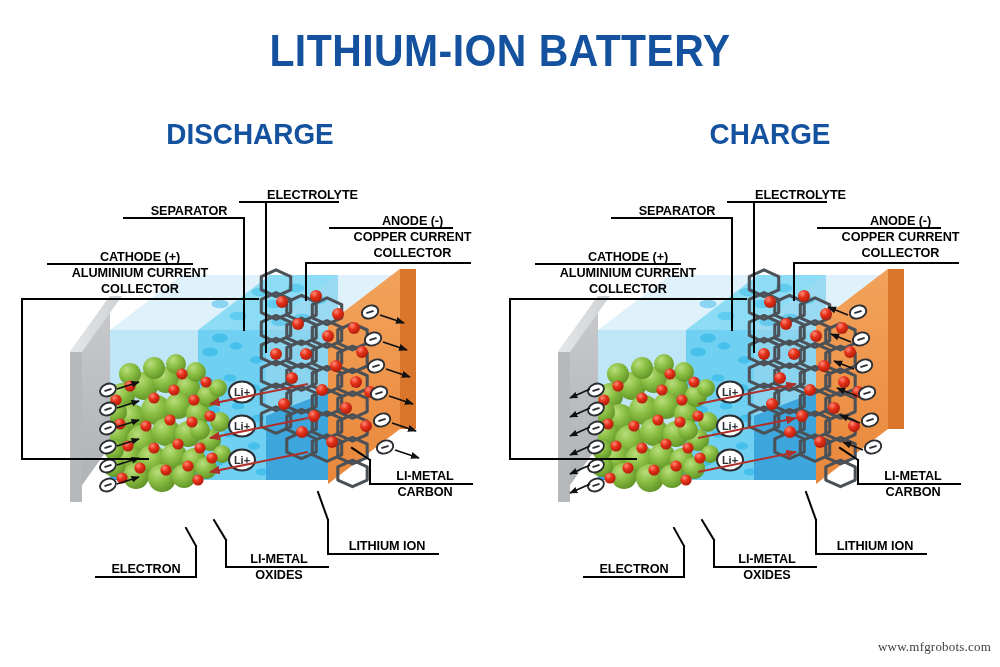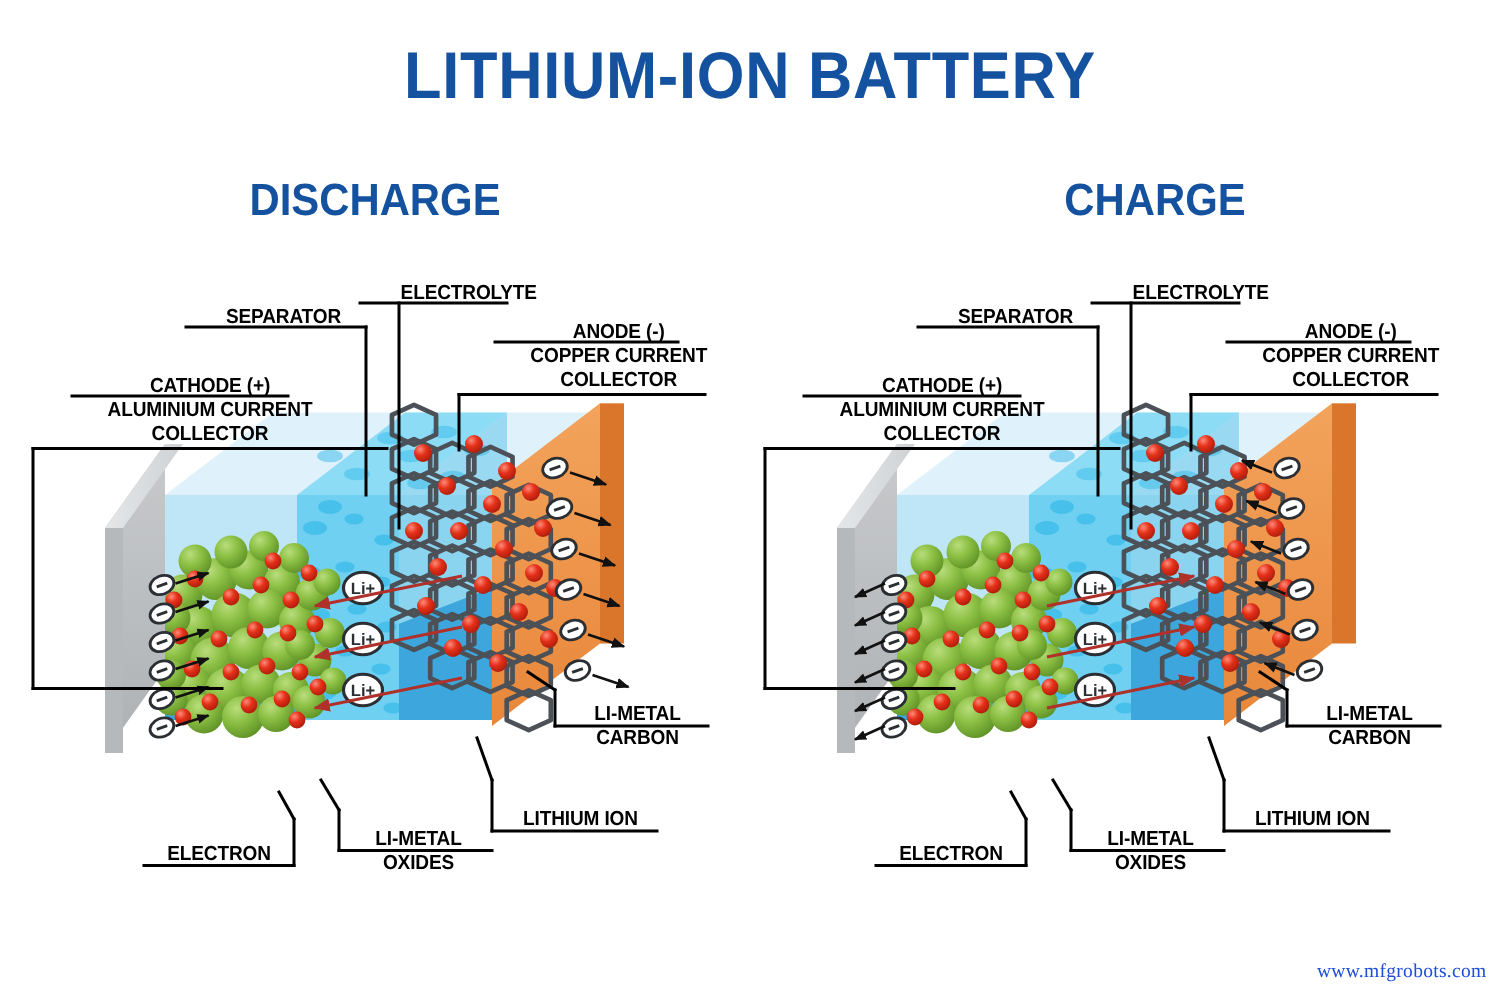--- a/index.html
+++ b/index.html
@@ -19,21 +19,21 @@
   .sub{
     position:absolute;font-size:30px;font-weight:bold;color:#1452a0;
     transform:scaleX(.93);transform-origin:50% 50%;text-align:center;
   }
   .lbl{
     position:absolute;font-size:13.5px;font-weight:bold;color:#000;
     line-height:16px;white-space:nowrap;letter-spacing:-0.1px;
     transform:scaleX(.94);transform-origin:50% 50%;text-align:center;
   }
   .wm{
-    position:absolute;right:9px;bottom:12px;color:#1d4ed8;font-size:13px;
+    position:absolute;right:9px;bottom:12px;color:#404040;font-size:13px;
     font-family:"Liberation Serif","DejaVu Serif",serif;letter-spacing:.2px;
   }
   svg{display:block;position:absolute;left:0;top:0;}
 </style>
 </head>
 <body>
 
 <div id="stage">
 
   <div class="ttl">LITHIUM-ION BATTERY</div>

